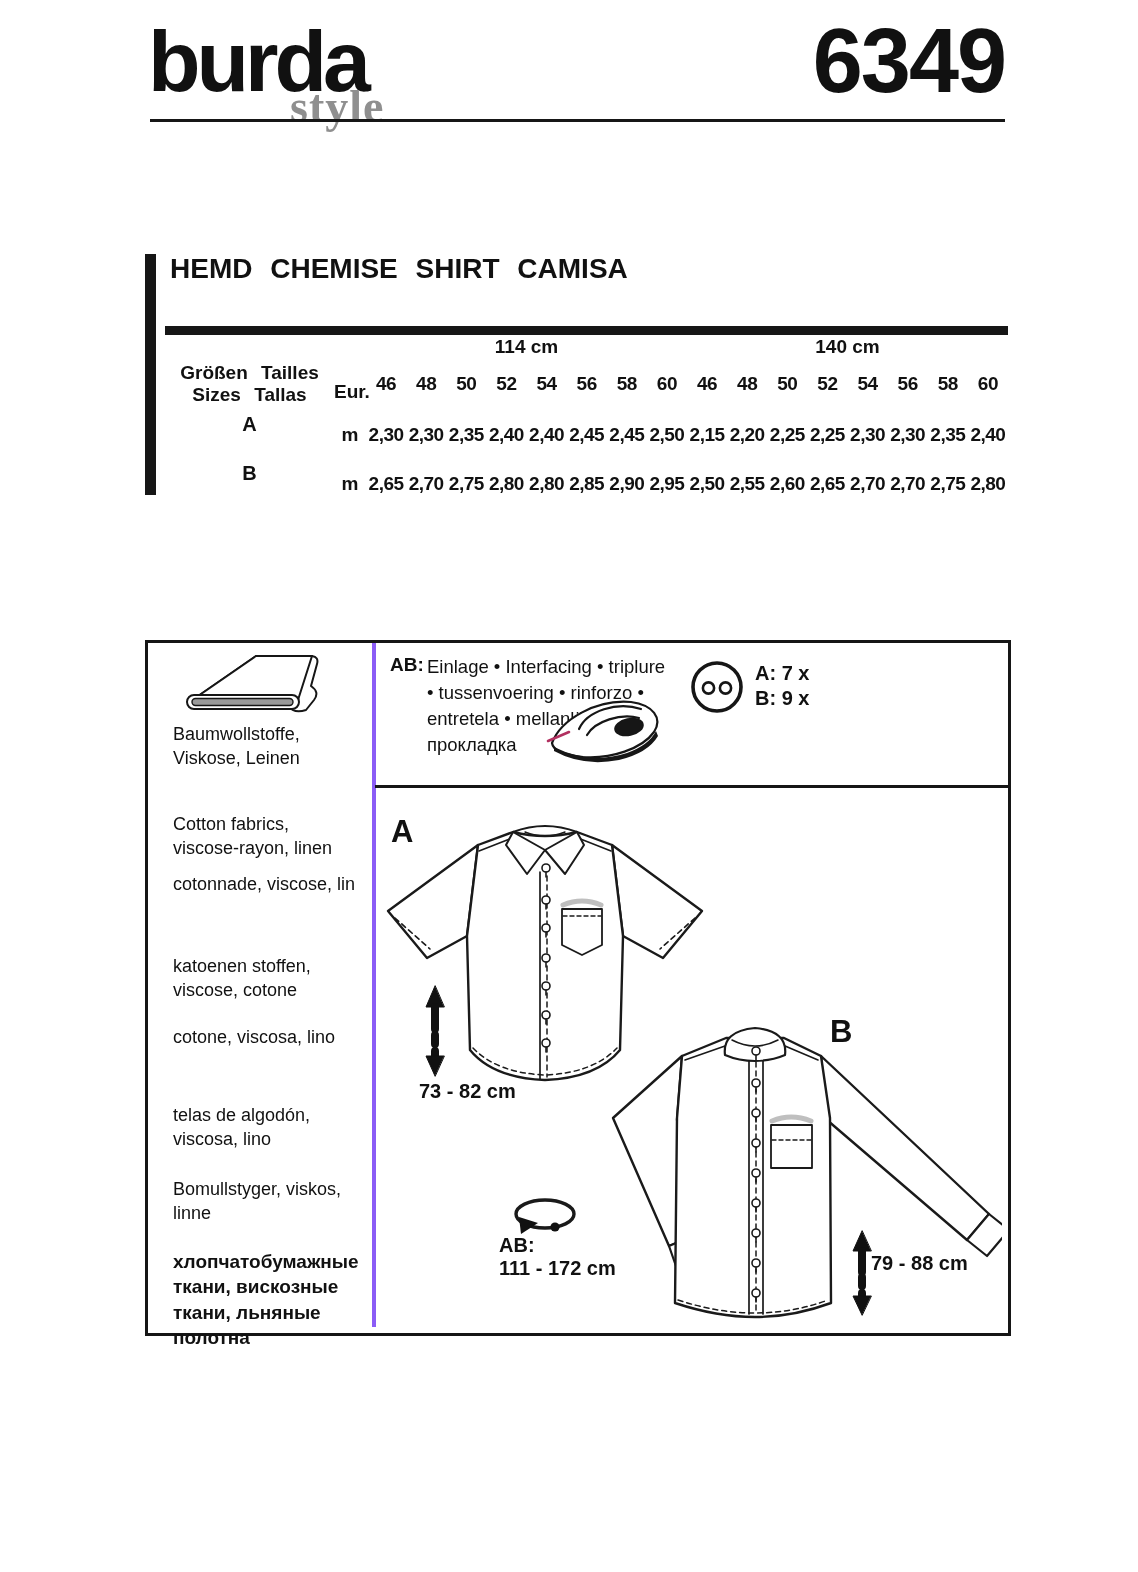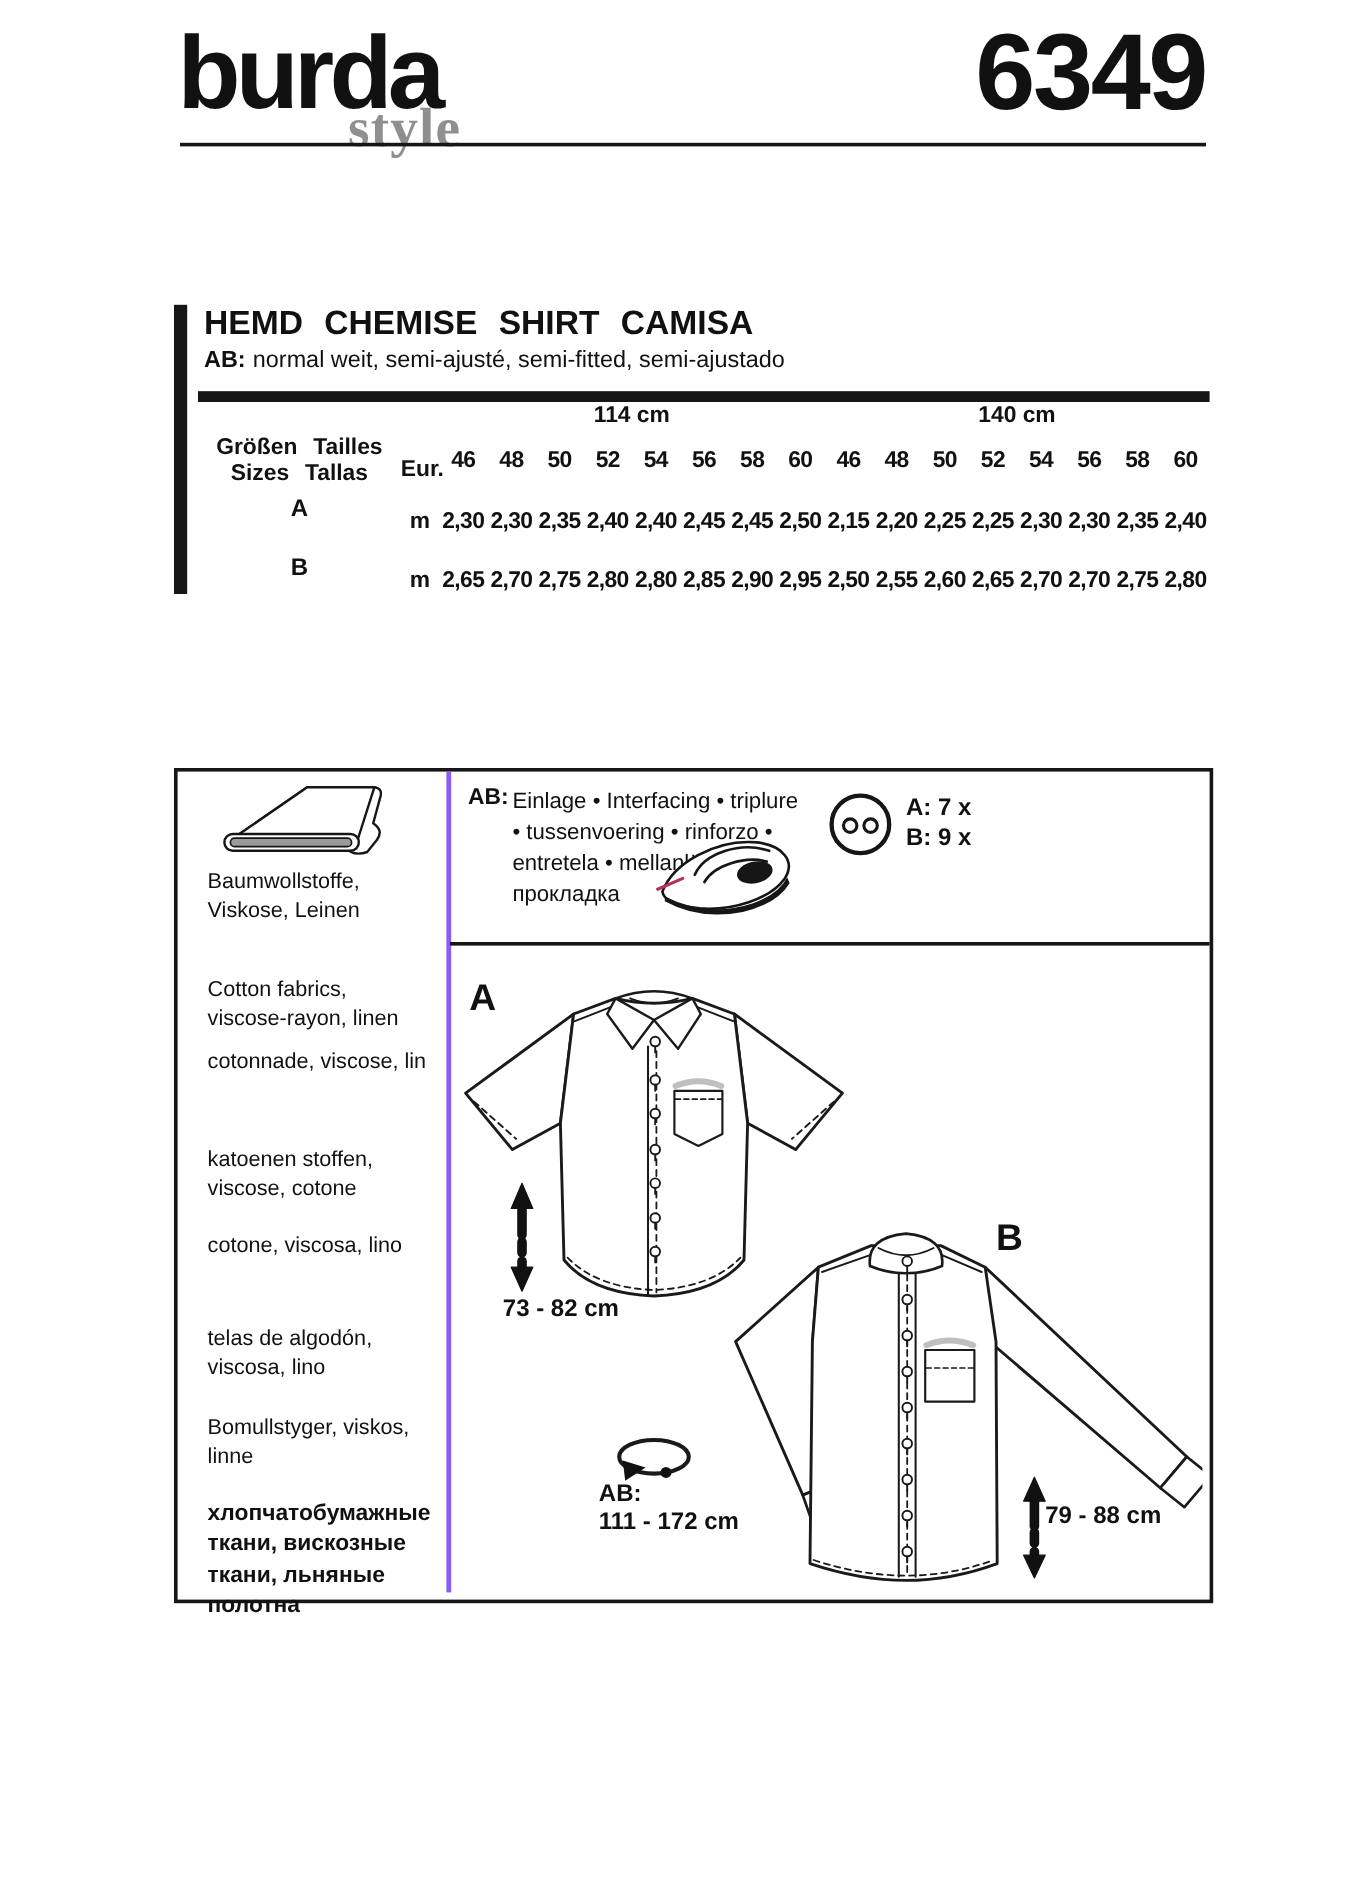--- a/index.html
+++ b/index.html
@@ -69,23 +69,20 @@
 
 <div class="page">
 
   <div class="brand">burda</div>
   <div class="brand-sub">style</div>
   <div class="head-rule"></div>
   <div class="pattern-number">6349</div>
 
   <div class="title-bar"></div>
   <div class="title-h">HEMD CHEMISE SHIRT CAMISA</div>
-  <div class="title-sub">
-    <b>AB:</b><span>normal weit, semi-ajusté, semi-fitted, semi-ajustado</span>
-  </div>
 
   <div class="tablewrap">
     <div class="table-topbar"></div>
     <table class="sizes">
       <colgroup>
         <col class="c-lbl">
           <col class="c-eur">
         <col>
           <col>
           <col>

